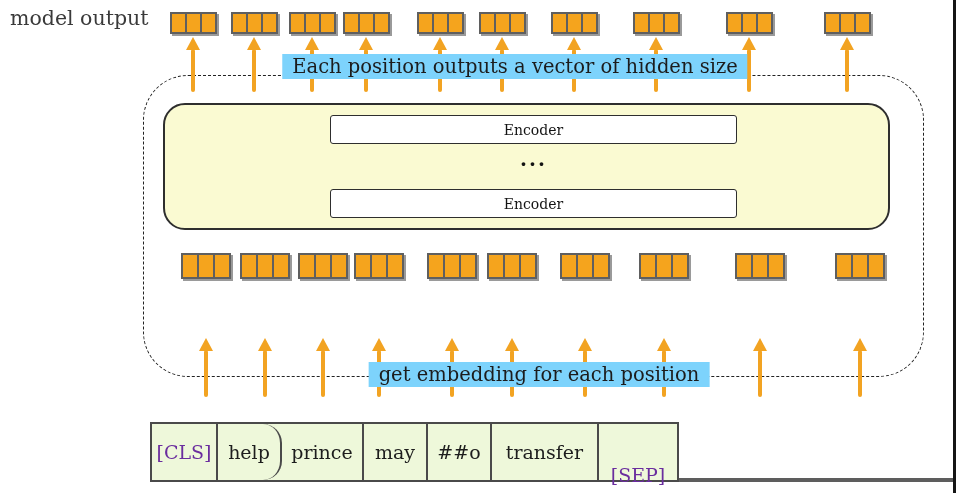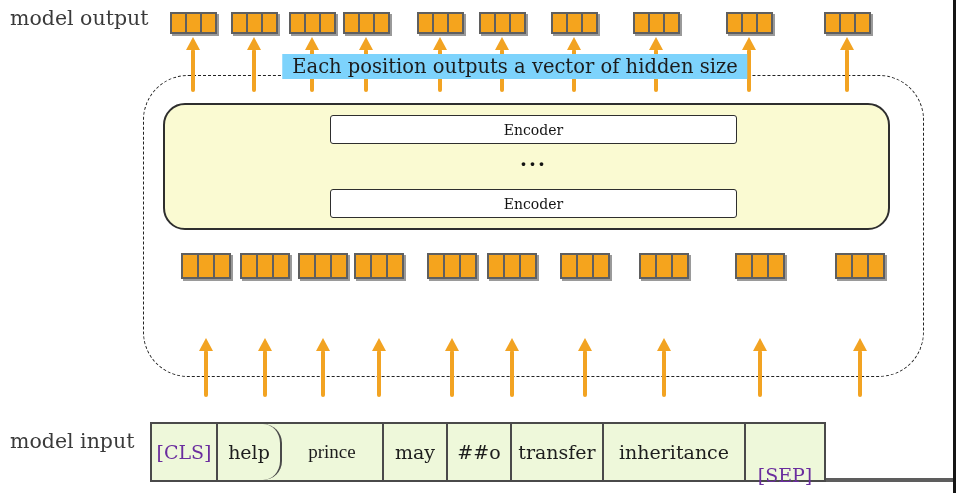--- a/index.html
+++ b/index.html
@@ -71,33 +71,32 @@
 
   <div class="bert-box">
     <div class="encoder" id="encoder-top">Encoder</div>
     <div class="bert-dots">...</div>
     <div class="encoder" id="encoder-bottom">Encoder</div>
   </div>
 
 
   <div class="caption" id="top-caption">Each position outputs a vector of hidden size</div>
 
+  <div class="caption" id="bottom-caption">get embedding for each position</div>
 
   <div class="token-table" id="token-table">
       <div class="token-cell special" style="width: 66px;">[CLS]</div>
       <div class="token-cell" style="width: 64px; border-radius: 19px;">help</div>
-      <div class="token-cell" style="width: 102px; font-family: Liberation Serif, serif;">prince</div>
+      <div class="token-cell" style="width: 82px;">prince</div>
       <div class="token-cell" style="width: 64px;">may</div>
       <div class="token-cell" style="width: 64px;">##o</div>
-      <div class="token-cell" style="width: 92px;">transfer</div>
-      <div class="token-cell" style="width: 142px;">inheritance</div>
+      <div class="token-cell" style="width: 107px;">transfer</div>
       <div class="token-cell special" style="width: 78px; margin-top: 45px;">[SEP]</div>
     </div>
 
-  <div class="side-label" id="model-input-label">model input</div>
 
   <div class="bottom-band"></div>
   <div class="frame-right"></div>
 <div class="vec vec-top" style="left: 169.5px;">
       <span class="vcell"></span>
       <span class="vcell"></span>
       <span class="vcell"></span>
     </div>
     <div class="arrow arrow-top" style="left: 186px;">
       <div class="ahead"></div>

